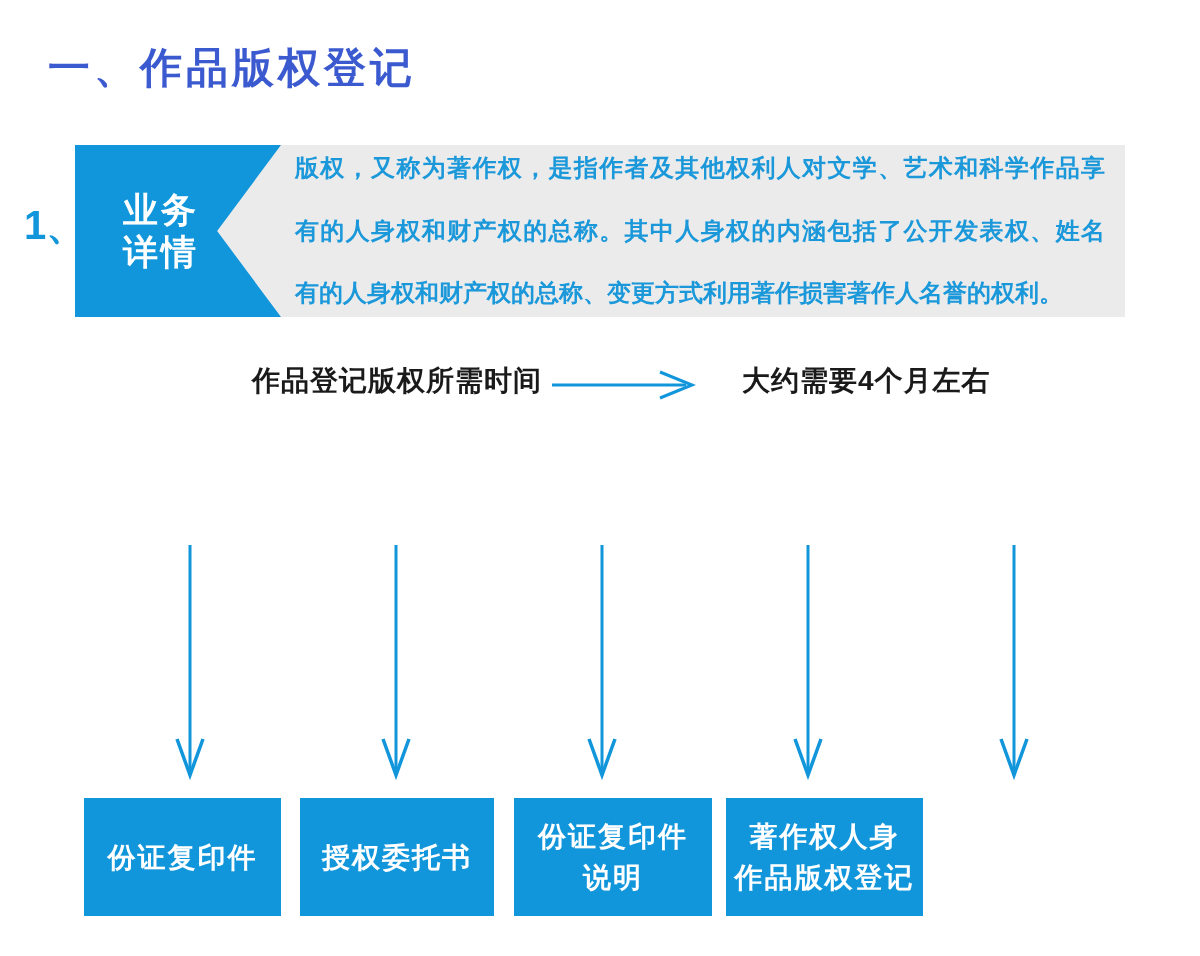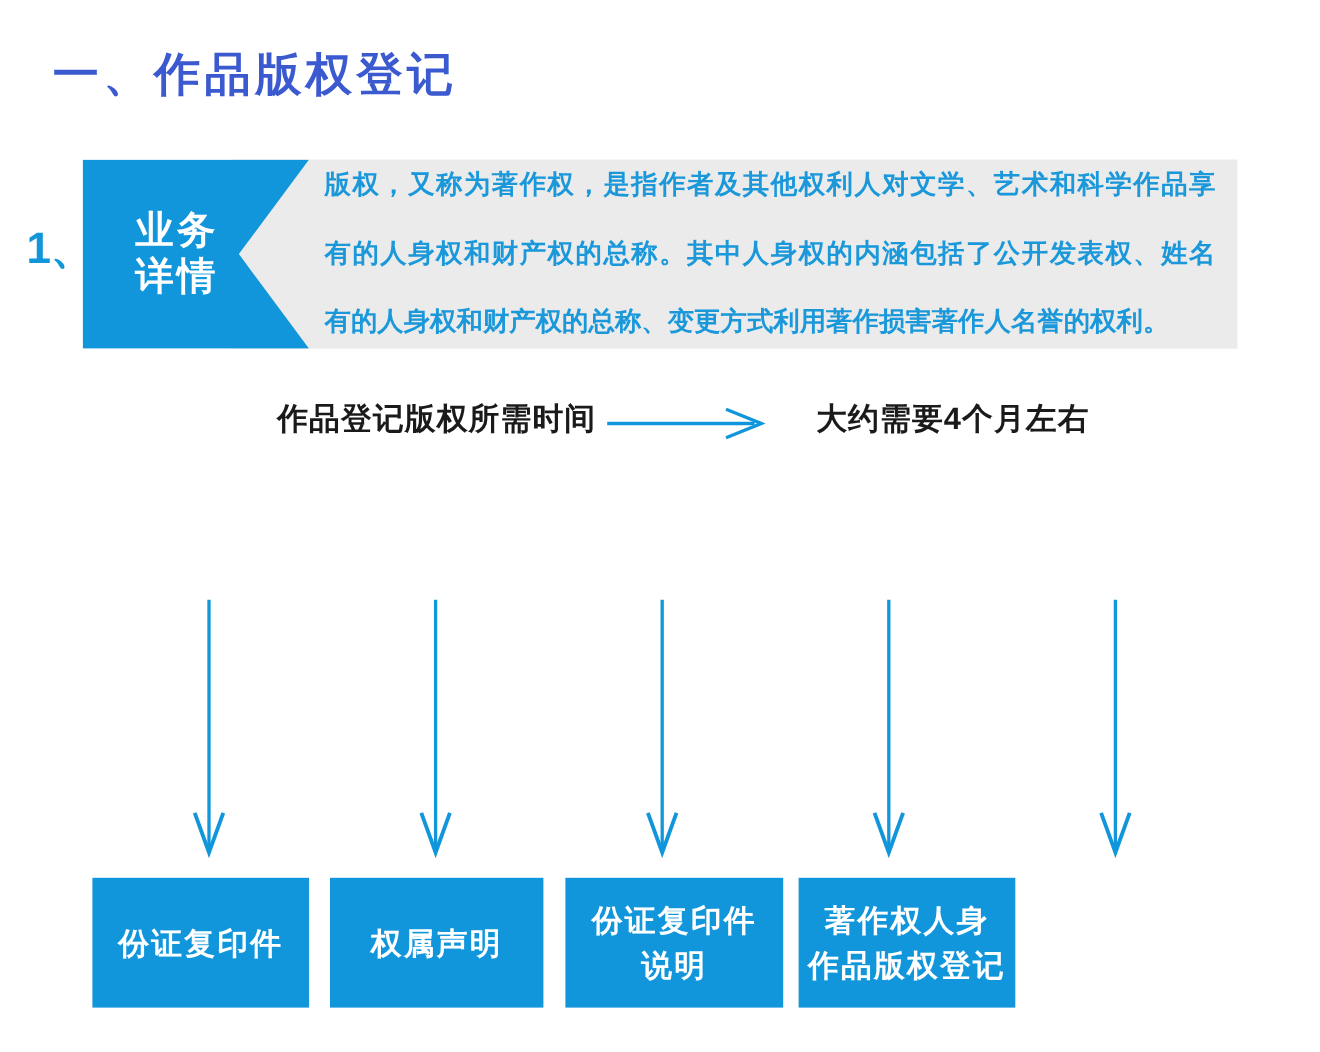--- a/index.html
+++ b/index.html
@@ -129,21 +129,21 @@
   </svg>
   <svg class="down-arrow da5" width="36" height="236" viewBox="0 0 36 236">
     <line x1="18" y1="0" x2="18" y2="226" stroke="currentColor" stroke-width="3"></line>
     <polyline points="5,194 18,230 31,194" fill="none" stroke="currentColor" stroke-width="3.5"></polyline>
   </svg>
 
   <div class="doc-box b1">
     <span class="doc-label">份证复印件</span>
   </div>
   <div class="doc-box b2">
-    <span class="doc-label">权属声明</span>
+    <span class="doc-label">授权委托书</span>
   </div>
   <div class="doc-box b3">
     <span class="doc-label">份证复印件
 说明</span>
   </div>
   <div class="doc-box b4">
     <span class="doc-label">著作权人身
 作品版权登记</span>
   </div>
 

